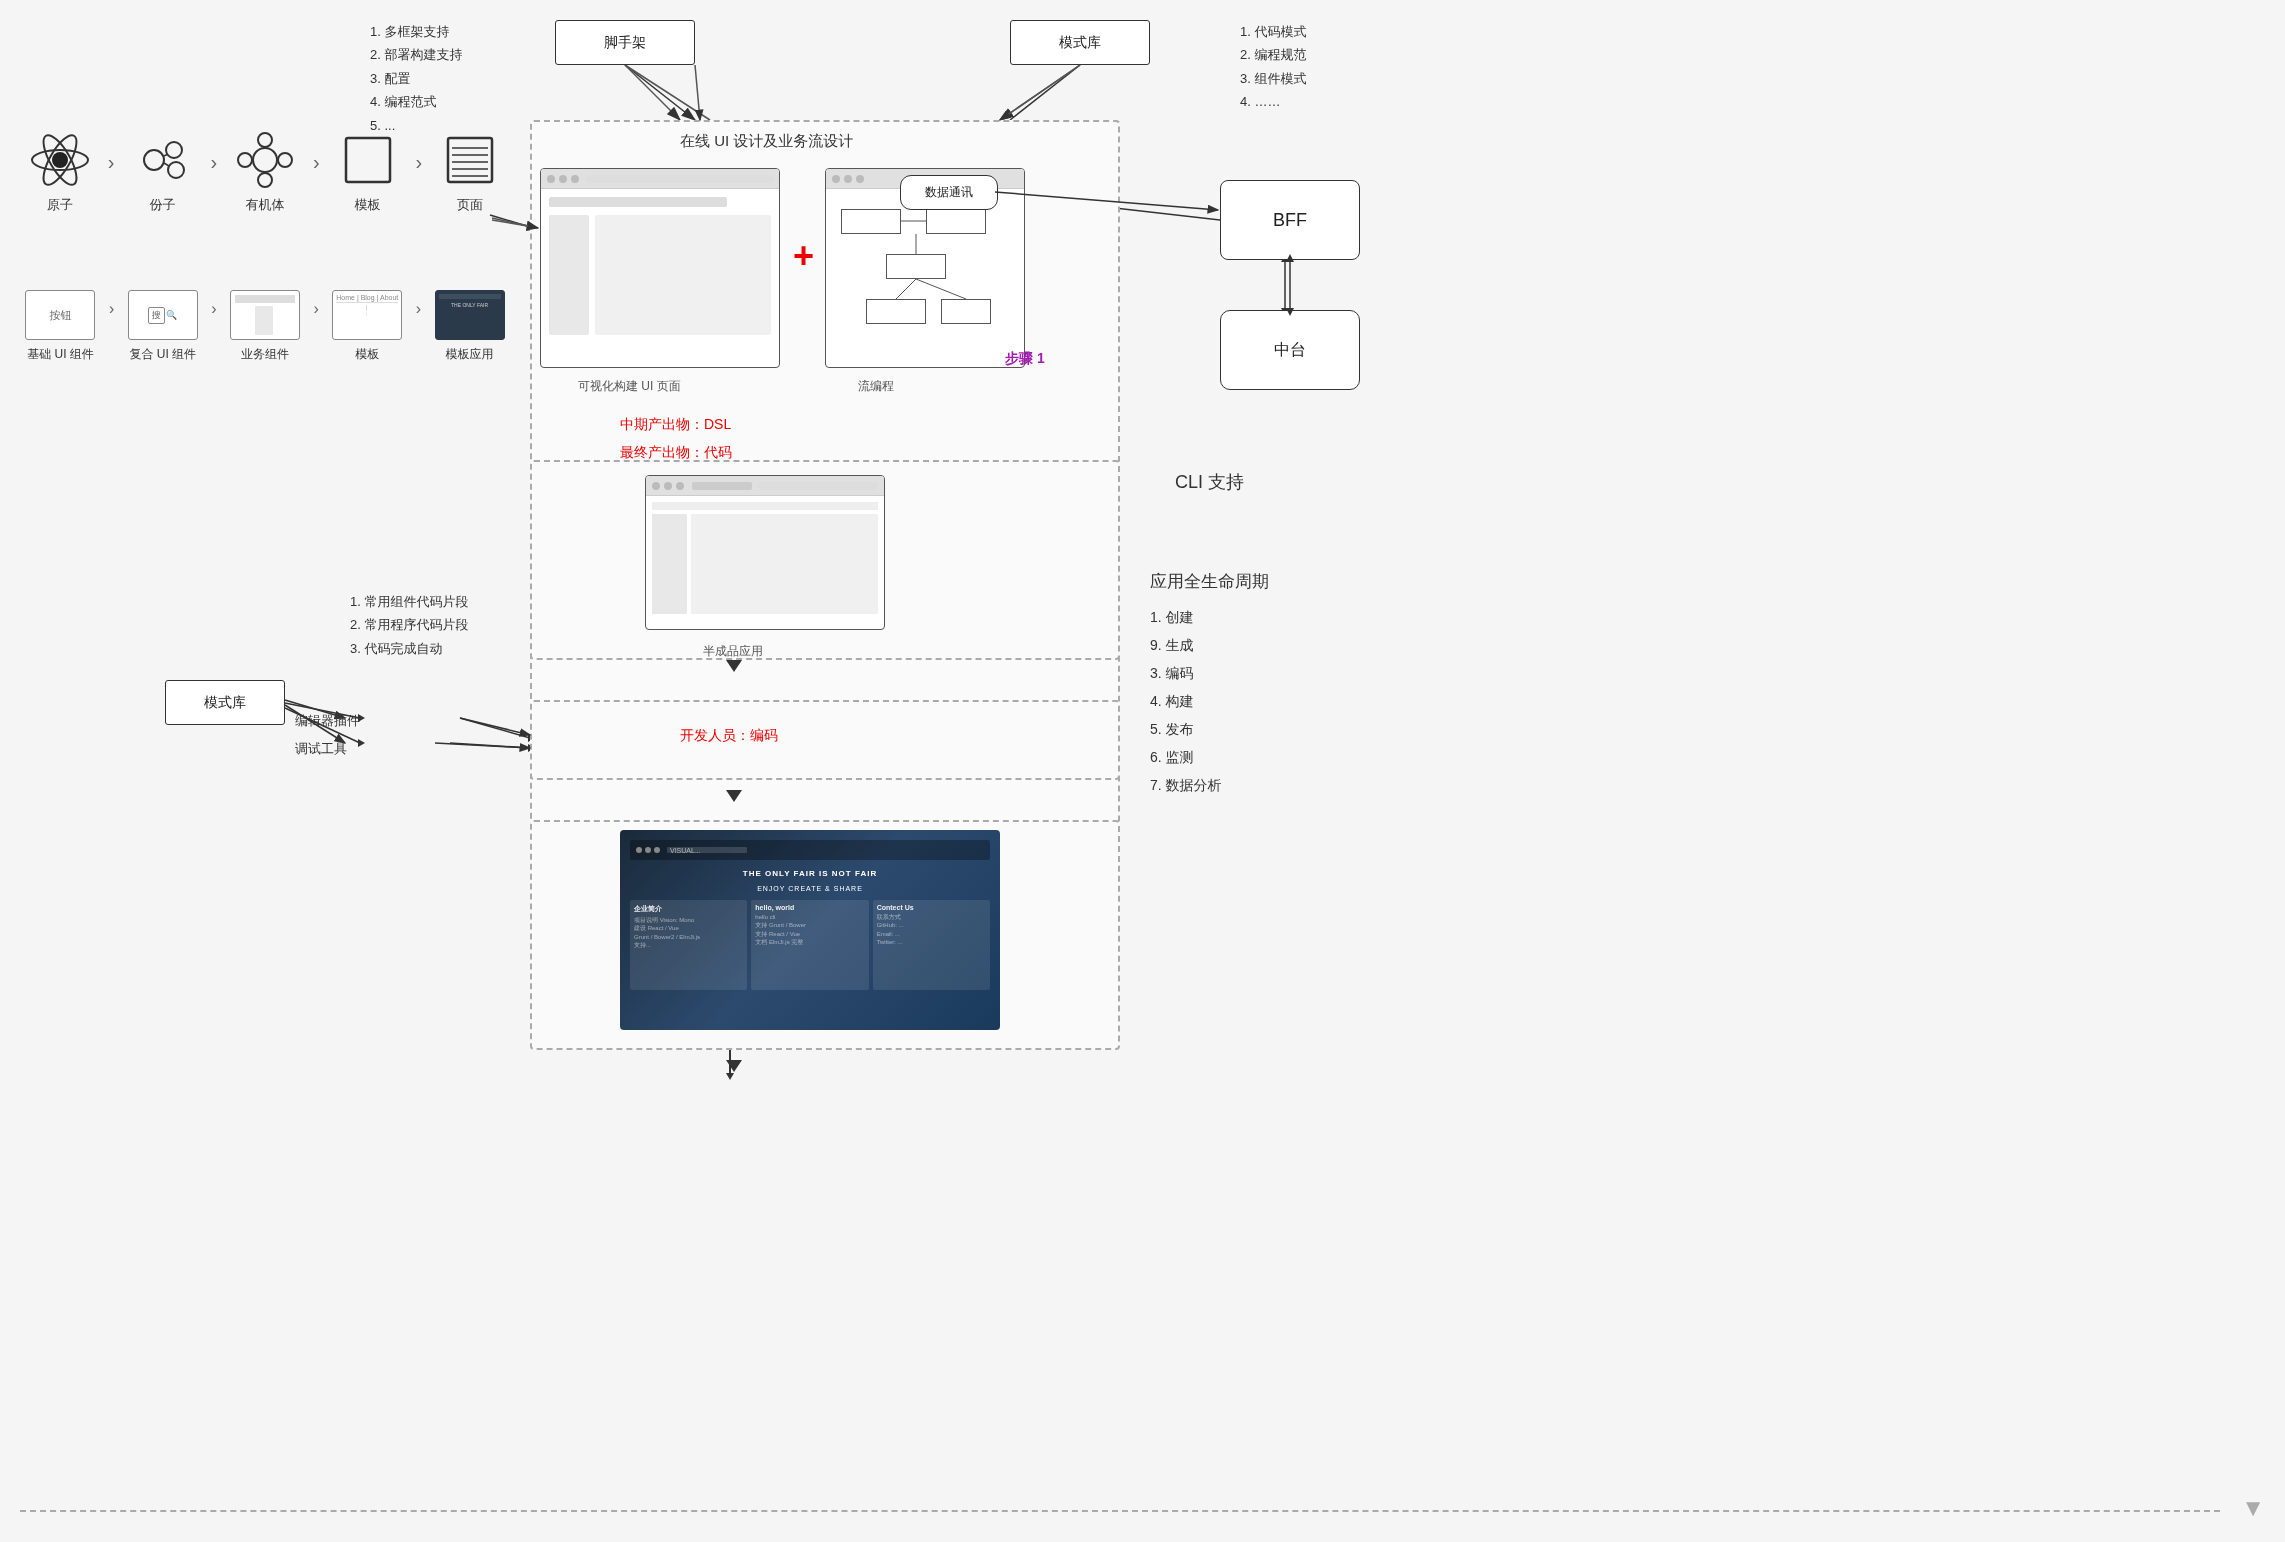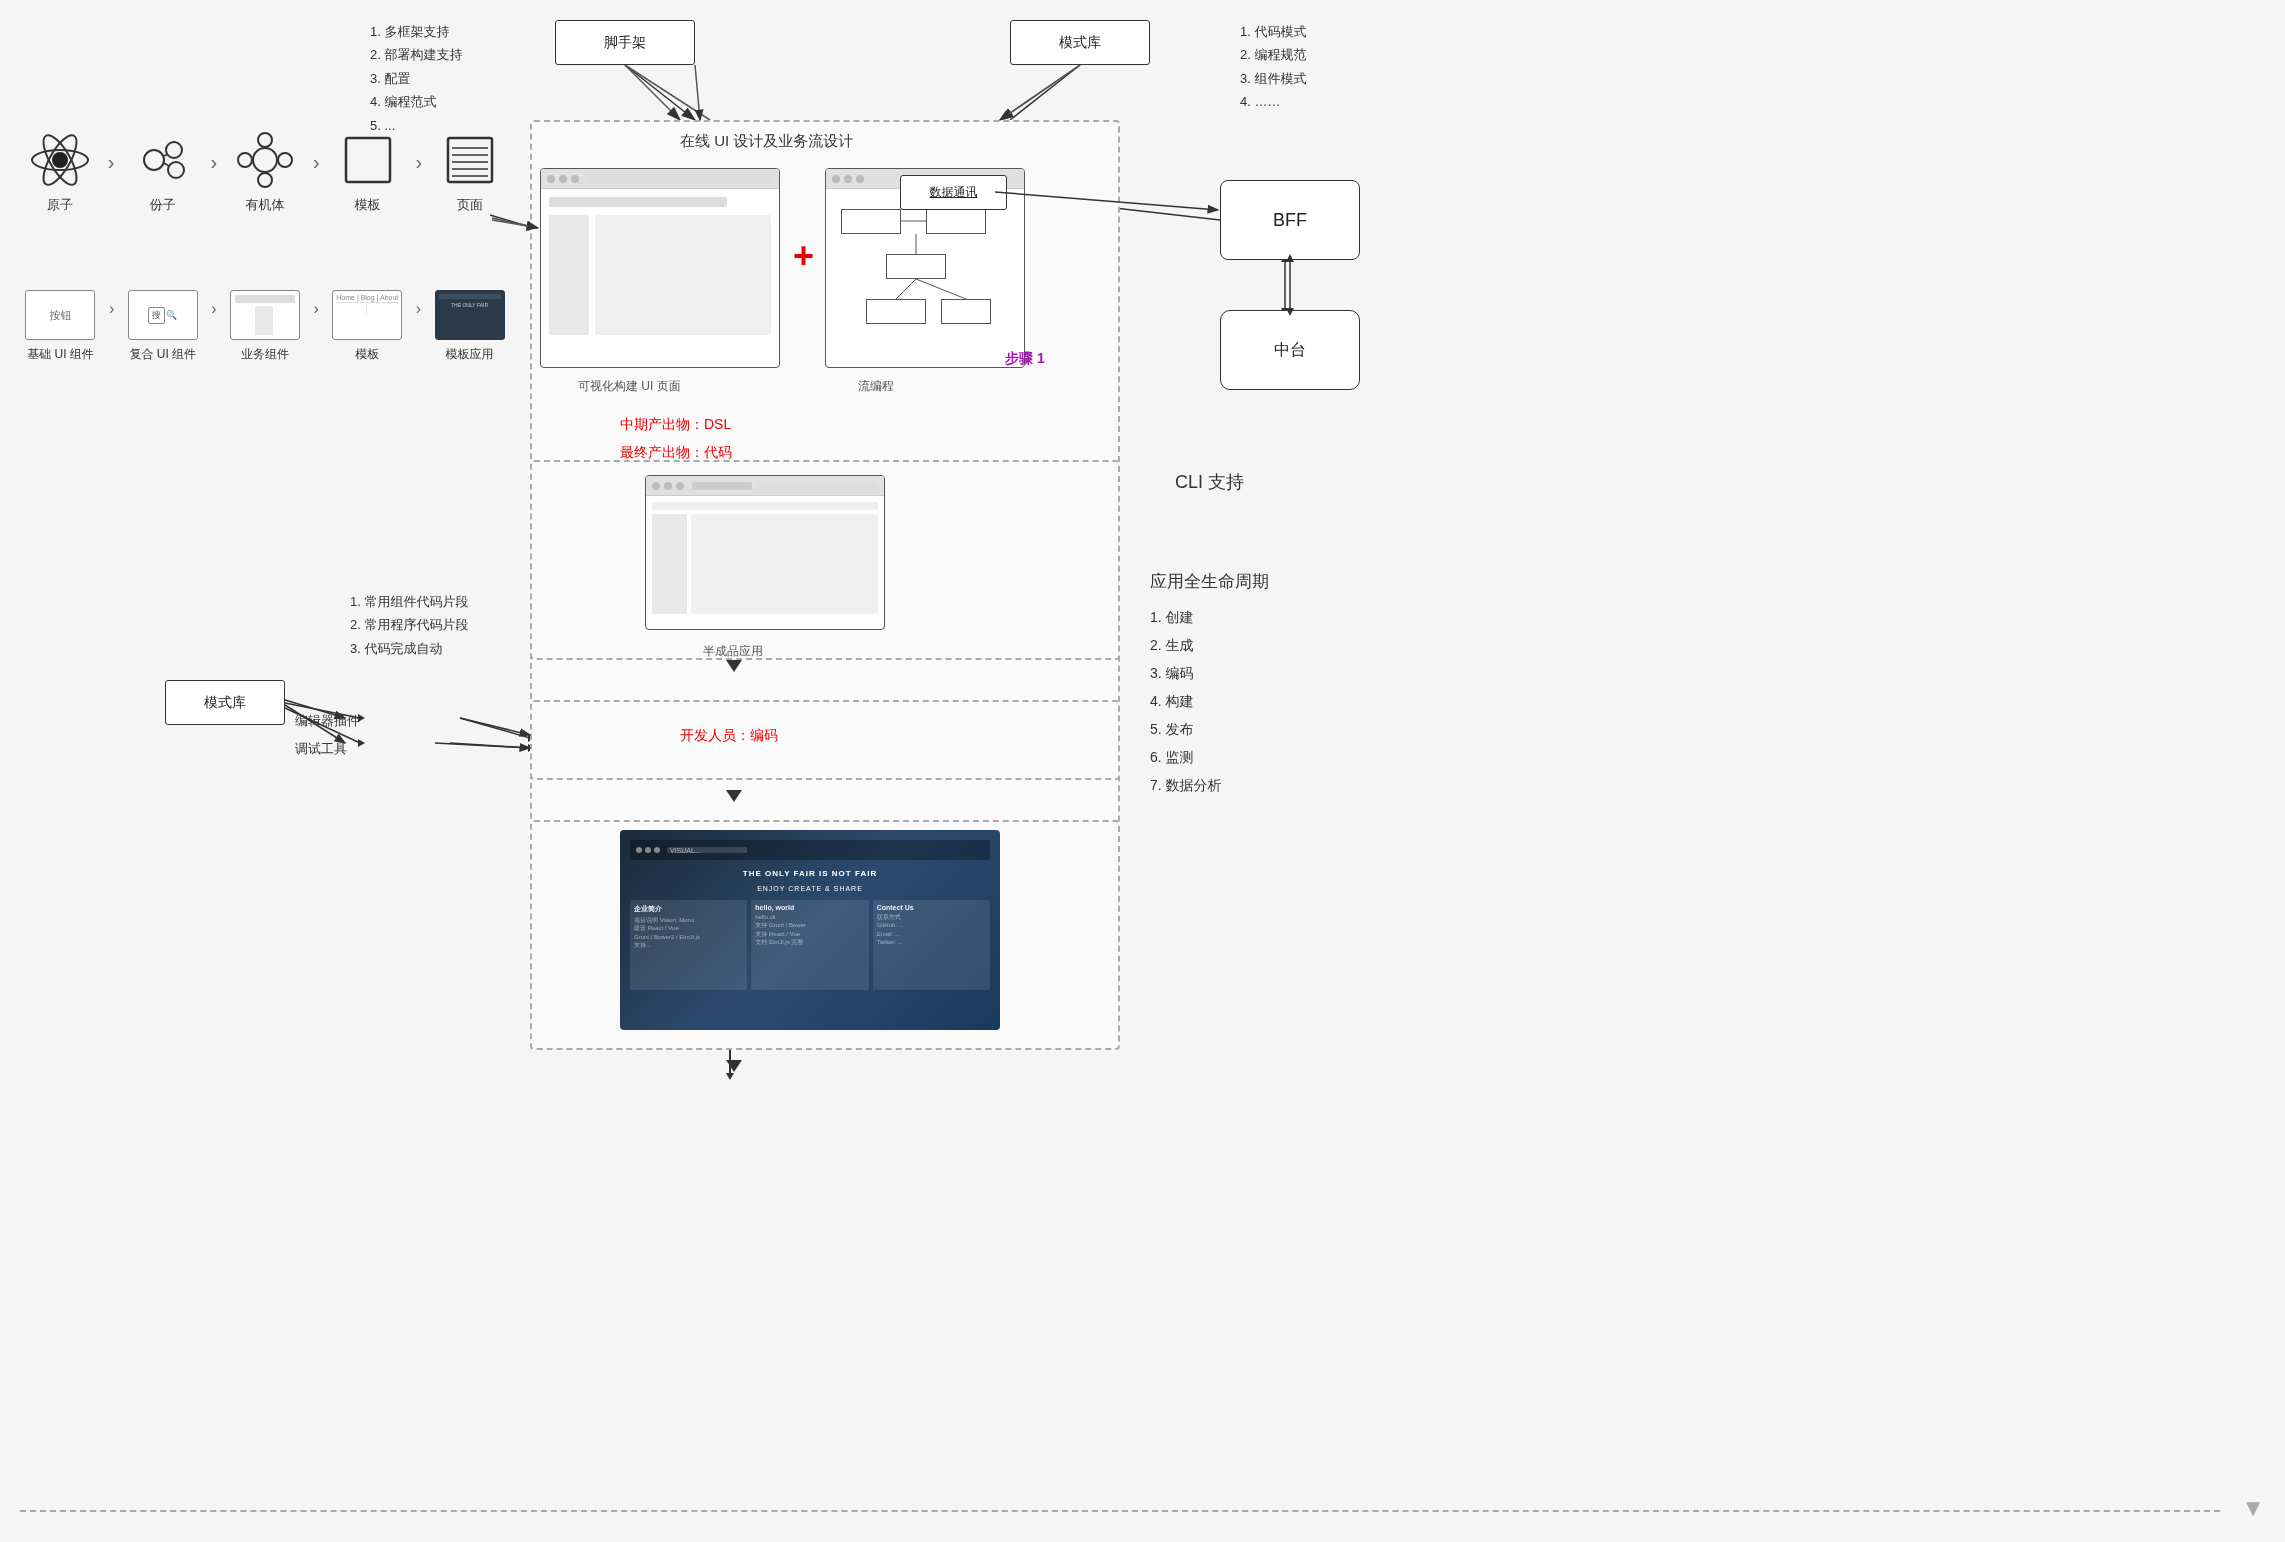--- a/index.html
+++ b/index.html
@@ -243,31 +243,30 @@
       font-size: 36px;
       color: #e00;
       font-weight: bold;
     }
 
     
     .data-comm-box {
       position: absolute;
       top: 175px;
       left: 900px;
-      width: 107px;
+      width: 98px;
       height: 35px;
       border: 1.5px solid #333;
-      border-radius: 3px;
+      border-radius: 11px;
       background: #fff;
       display: flex;
       align-items: center;
       justify-content: center;
       font-size: 12px;
       white-space: nowrap;
-      text-decoration: underline;
     }
 
     
     .ui-label {
       position: absolute;
       top: 378px;
       left: 578px;
       font-size: 12px;
       color: #555;
     }
@@ -918,21 +917,21 @@
   <div class="midplatform-box">
     <span>中台</span>
   </div>
 
   <div class="cli-label">CLI 支持</div>
 
   <div class="lifecycle-section">
     <div class="lifecycle-title">应用全生命周期</div>
     <div class="lifecycle-list">
       <div>1. 创建</div>
-      <div>2. 生成</div>
+      <div>9. 生成</div>
       <div>3. 编码</div>
       <div>4. 构建</div>
       <div>5. 发布</div>
       <div>6. 监测</div>
       <div>7. 数据分析</div>
     </div>
   </div>
 
   <div class="left-pattern-box">
     <span>模式库</span>

